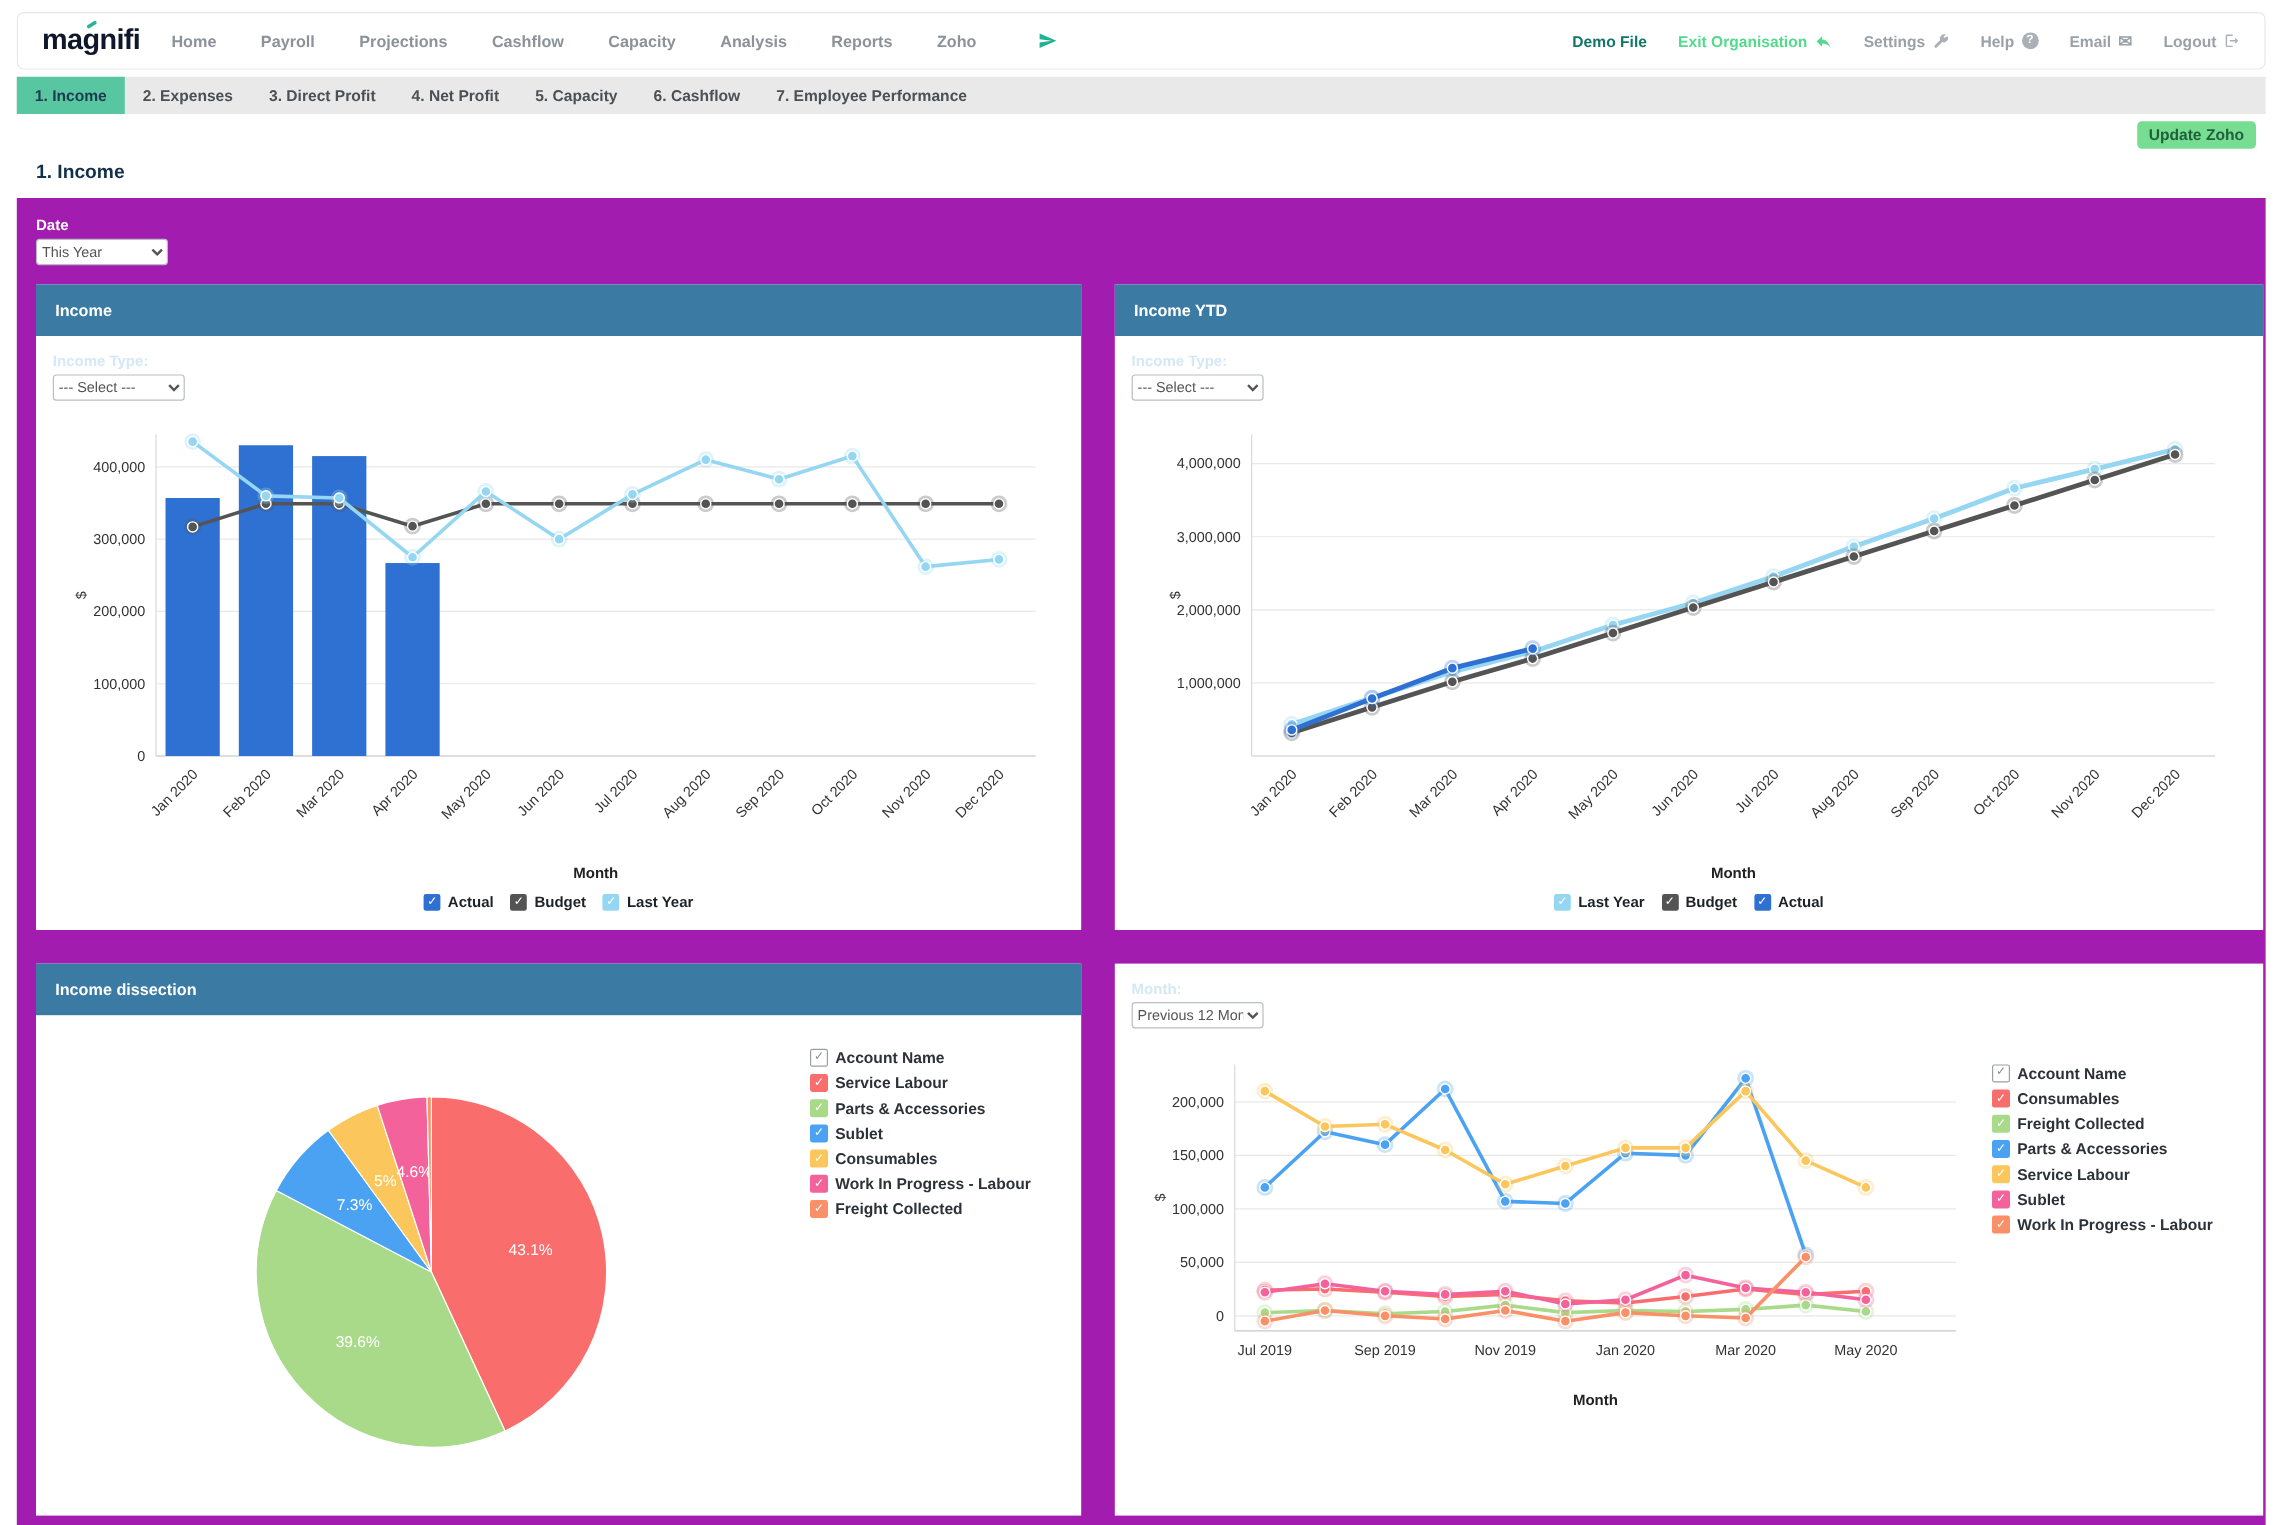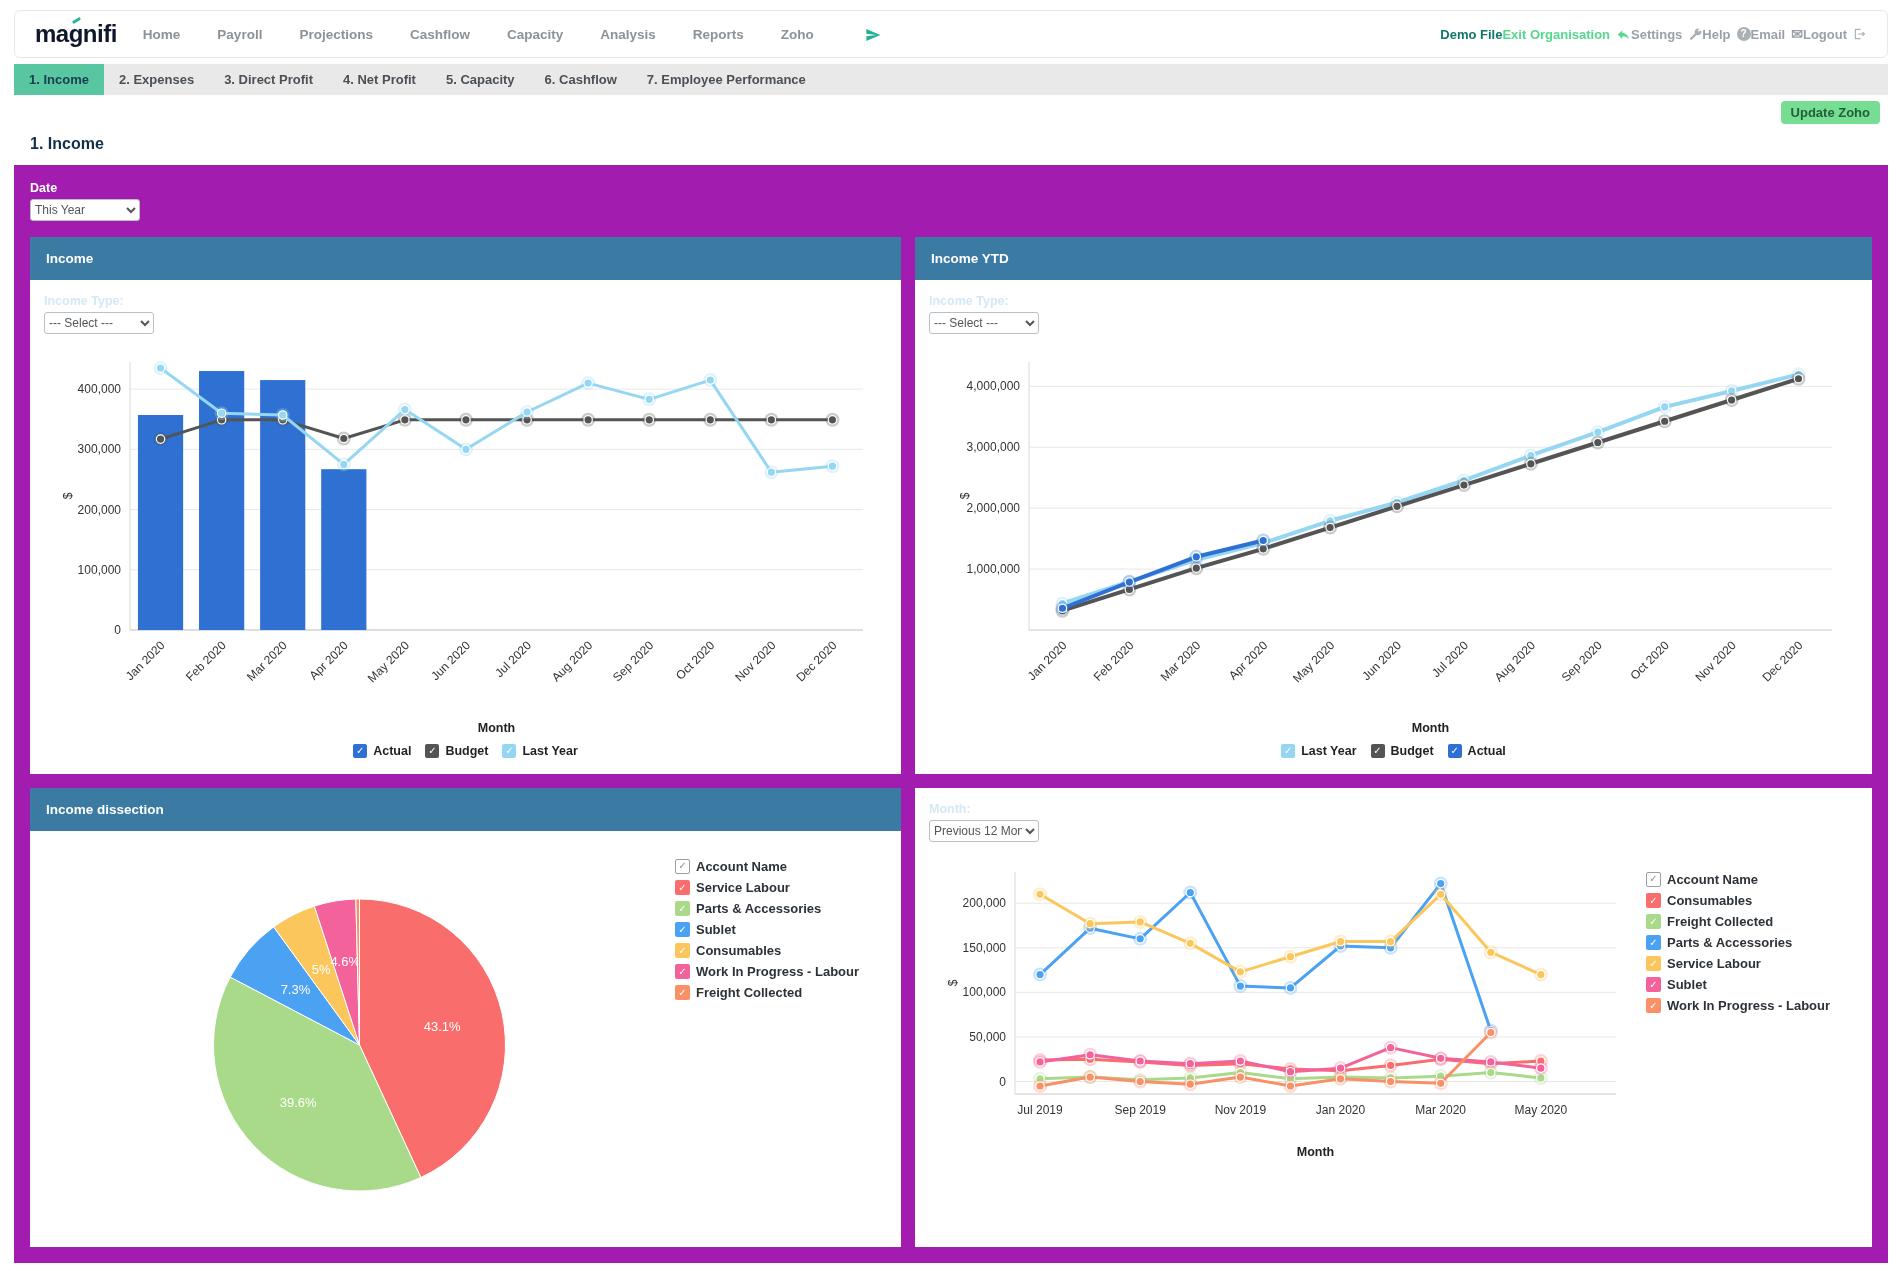--- a/index.html
+++ b/index.html
@@ -8,21 +8,21 @@
 
   
   .navbar { margin:10px 14px 0; height:48px; background:#fff; border:1px solid #e8e8e8;
     border-radius:6px; display:flex; align-items:center; padding:0 20px; }
   .logo { position:relative; font-size:24px; font-weight:800; color:#0f172a; letter-spacing:-.5px; margin-right:26px; }
   .logo-accent { position:absolute; left:37px; top:-1px; width:9px; height:3px; background:#2bb39a;
     transform:rotate(-32deg); border-radius:2px; }
   .nav-links { display:flex; gap:37px; align-items:center; }
   .nav-link { font-size:13.5px; font-weight:700; color:#8b9299; cursor:pointer; }
   .plane { margin-left:14px; }
-  .nav-right { margin-left:auto; display:flex; align-items:center; }
+  .nav-right { margin-left:auto; display:flex; gap:26px; align-items:center; }
   .nav-right .item { font-size:13px; font-weight:700; color:#9aa1a8; display:flex; align-items:center; gap:6px; cursor:pointer; }
   .demo-file { color:#11756a !important; }
   .exit-org { color:#55d98c !important; }
   .qcircle { width:14px; height:14px; border-radius:50%; background:#a9b0b6; color:#fff;
     font-size:10px; font-weight:700; text-align:center; line-height:14px; display:inline-block; }
   .i-svg { display:inline-block; vertical-align:middle; }
 
   
   .tabbar { margin:6px 14px 0; background:#e9e9e9; display:flex; height:31px; align-items:stretch; }
   .tab { font-size:13px; font-weight:600; color:#4a5056; padding:8px 15px; cursor:pointer; white-space:nowrap; }
@@ -32,21 +32,21 @@
   .action-row { margin:6px 22px 0; text-align:right; height:26px; }
   .btn-zoho { background:#77dd92; color:#20603a; border:none; border-radius:4px;
     font-size:13px; font-weight:600; padding:4px 10px; cursor:pointer; font-family:inherit; }
   .page-title { margin:8px 0 12px 30px; font-size:16px; font-weight:700; color:#13304a; }
 
   
   .dark-wrap { margin:0 14px 12px; background:#a21caf; padding:16px; }
   .date-filter label { display:block; color:#fff; font-size:12.5px; font-weight:700; margin-bottom:4px; }
   select { font-family:inherit; font-size:12px; color:#555; height:22px; width:110px;
     border:1px solid #b9bfc4; border-radius:3px; background:#fff; }
-  .grid { margin-top:16px; display:grid; grid-template-columns:871px 1fr; gap:14px; }
+  .grid { margin-top:16px; display:grid; grid-template-columns:871px 1fr; gap:28px; }
 
   .panel { background:#fff; display:flex; flex-direction:column; }
   .panel-header { background:#3a7aa3; color:#fff; font-size:13.5px; font-weight:700; padding:14px 16px; }
   .panel-body { padding:12px 14px 8px; flex:1; }
   .chart-filter { margin-bottom:14px; }
   .faint-label { color:#d4e8f5; font-size:12.5px; font-weight:700; margin:2px 0 4px; }
 
   .legend-row { display:flex; justify-content:center; gap:14px; margin:0 0 8px; }
   .lg-item { display:flex; align-items:center; gap:6px; cursor:pointer; }
   .lg-box { width:14px; height:14px; border-radius:2px; font-size:10px; line-height:14px;

